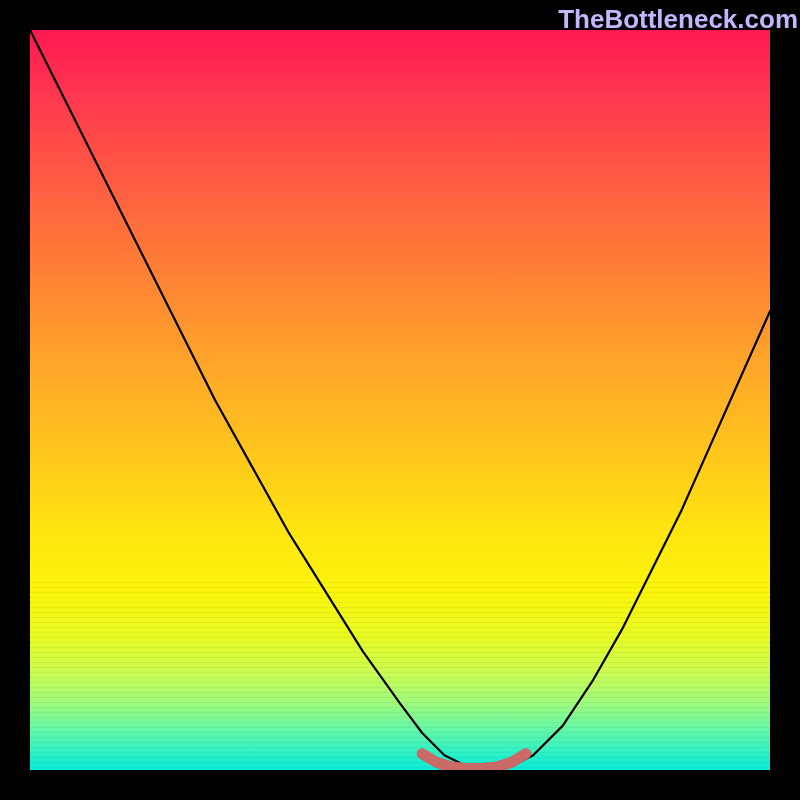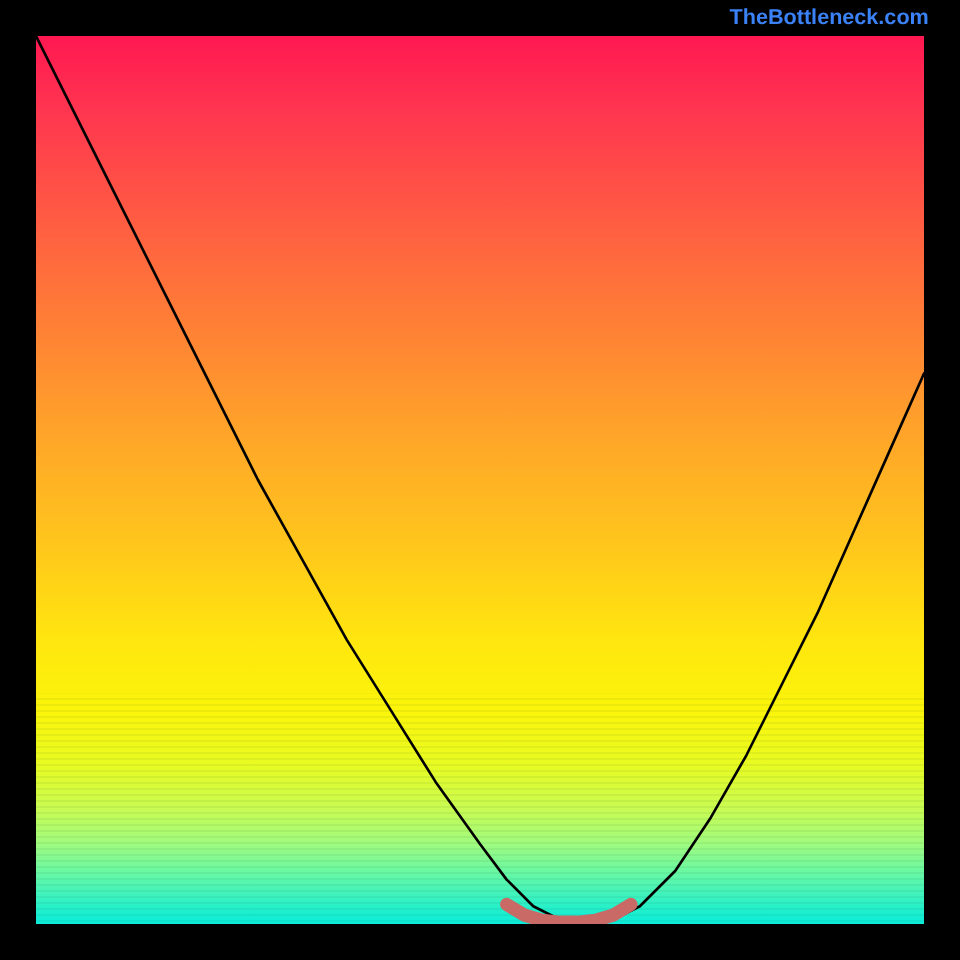--- a/index.html
+++ b/index.html
@@ -13,23 +13,23 @@
   }
   .frame {
     position: relative;
     width: 800px;
     height: 800px;
     background: #000;
   }
   .watermark {
     position: absolute;
     top: 4px;
-    right: 26px;
-    color: #3b82f6;
-    font-size: 18px;
+    right: 2px;
+    color: #c4b5fd;
+    font-size: 26px;
     font-weight: 600;
     user-select: none;
     z-index: 10;
   }
   .plot {
     position: absolute;
     left: 30px;
     top: 30px;
     width: 740px;
     height: 740px;

